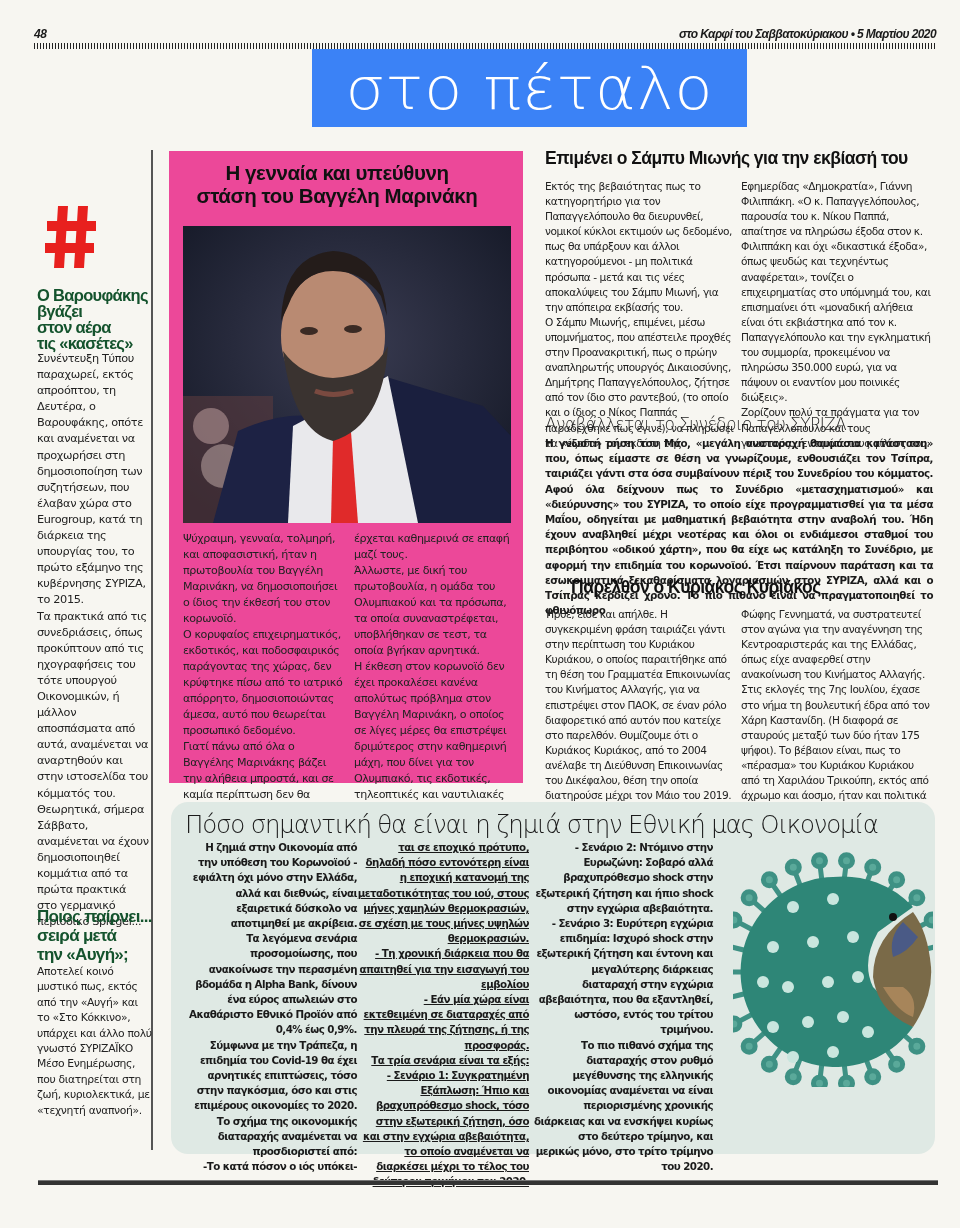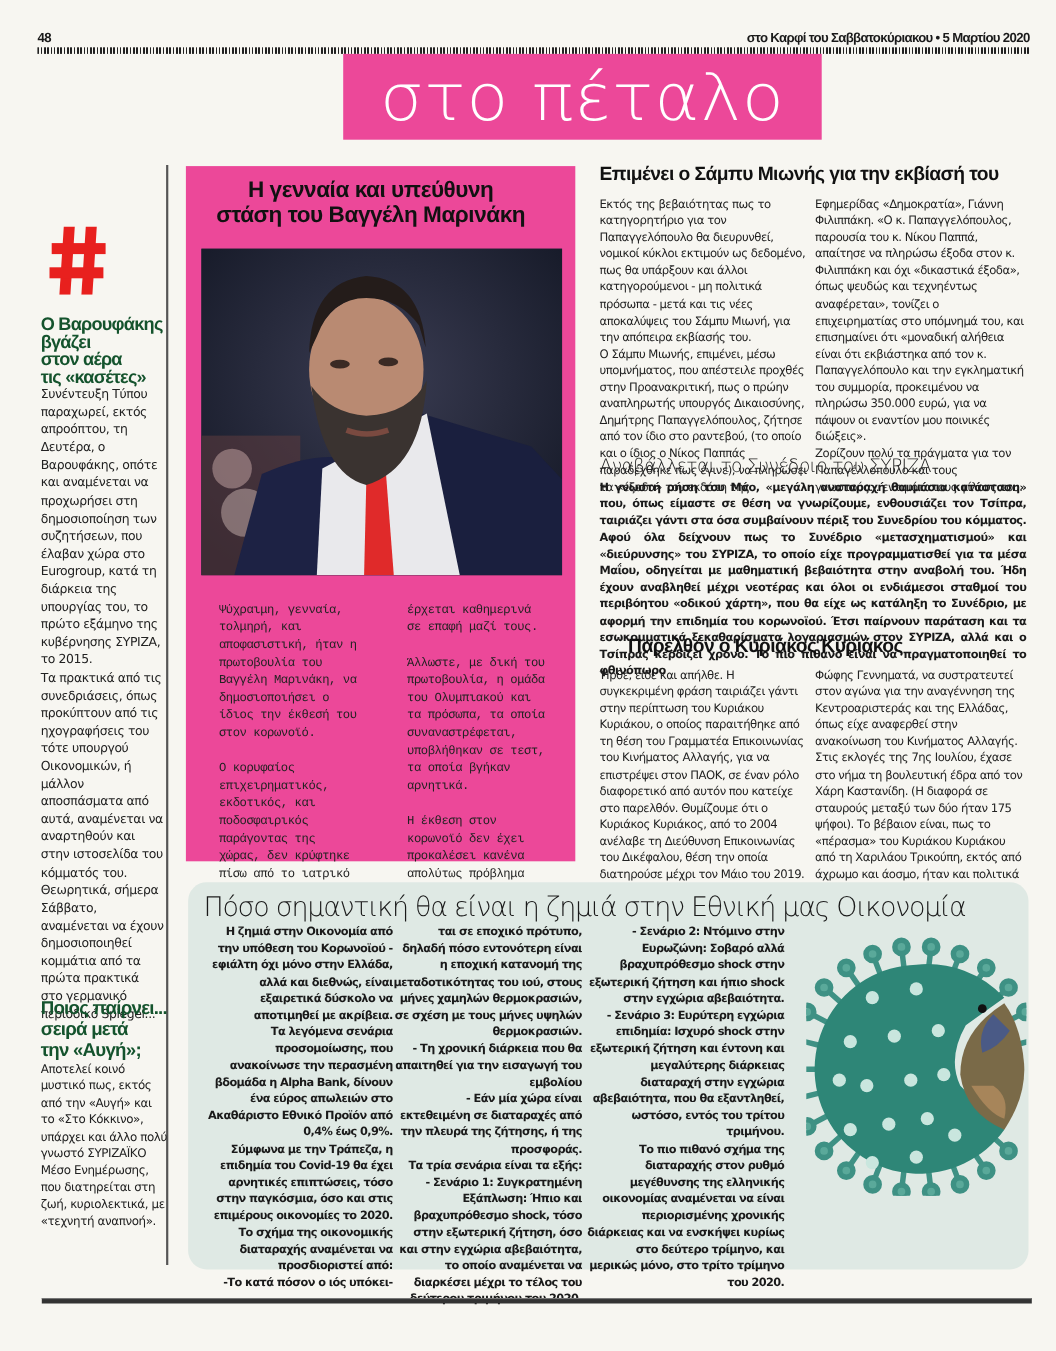--- a/index.html
+++ b/index.html
@@ -1,57 +1,57 @@
 <!DOCTYPE html>
 <html><head>
 <meta charset="utf-8">
 <style>
   html,body{margin:0;padding:0;}
   body{width:960px;height:1228px;background:#f7f6f1;position:relative;overflow:hidden;font-family:"DejaVu Sans",sans-serif;color:#1a1a1a;}
   .abs{position:absolute;}
-  .cond{font-family:"Liberation Sans",sans-serif;}
+  .cond{font-family:"Liberation Sans",sans-serif;font-style:italic;}
   #page-num{left:34px;top:27px;font-weight:bold;font-size:12px;letter-spacing:-0.5px;}
   #issue{right:24px;top:27px;font-weight:bold;font-size:12px;letter-spacing:-0.6px;}
   #rule-top{left:34px;right:24px;top:43px;height:6px;background:repeating-linear-gradient(90deg,#222 0 1.4px,transparent 1.4px 3px);}
-  #section-banner{left:312px;top:49px;width:435px;height:78px;background:#ec4899;display:flex;align-items:center;justify-content:center;}
+  #section-banner{left:312px;top:49px;width:435px;height:78px;background:#3b82f6;display:flex;align-items:center;justify-content:center;}
   #section-title{color:#fff;font-family:"DejaVu Sans",sans-serif;font-size:62px;font-weight:300;letter-spacing:1px;transform:scaleY(0.95);}
   #vrule-left{left:151px;top:150px;width:1.5px;height:1000px;background:#555;}
   
   #hash-icon{left:44px;top:206px;width:54px;height:62px;}
   .lc-head{font-family:Liberation Sans, sans-serif;font-weight:bold;font-size:16.5px;line-height:16px;letter-spacing:-0.7px;color:#14532d;}
   .lc-body{font-size:11.3px;line-height:16.1px;color:#222;letter-spacing:-0.35px;}
   #lc1{left:37px;top:287px;width:112px;}
   #lc2{left:37px;top:907px;width:115px;}
   
   #marinakis-box{left:169px;top:151px;width:354px;height:632px;background:#ec4899;}
   #marinakis-title{left:18px;top:10px;font-family:"Liberation Sans",sans-serif;font-weight:bold;font-size:20.5px;line-height:23px;color:#111;letter-spacing:-0.4px;text-align:center;width:300px;}
   #marinakis-photo{left:14px;top:75px;width:328px;height:297px;overflow:hidden;background:#1c2233;}
   .mcol{top:380px;width:162px;font-size:11.1px;line-height:16px;letter-spacing:-0.4px;color:#222;}
-  .mcol p{margin:16px;font-family:Liberation Mono, monospace;}
+  .mcol p{margin:0;}
   #mcol1{left:14px;}
   #mcol2{left:185px;}
   
   .rh{font-family:"Liberation Sans",sans-serif;font-weight:bold;font-size:17.5px;color:#111;letter-spacing:-0.5px;}
   #miones-title{left:545px;top:148px;}
   .rcol{font-size:10.6px;line-height:15.1px;color:#222;letter-spacing:-0.45px;width:190px;}
   .rcol p{margin:0;}
   #miones-c1{left:545px;top:179px;}
   #miones-c2{left:741px;top:179px;}
   #syriza-title{left:545px;top:414px;font-family:"DejaVu Sans",sans-serif;font-weight:300;font-size:17px;color:#222;letter-spacing:-0.6px;}
   #syriza-body{left:545px;top:436px;width:388px;font-size:10.3px;line-height:15.2px;font-weight:bold;color:#1a1a1a;letter-spacing:-0.5px;text-align:justify;}
   #kyriakos-title{left:571px;top:577px;}
   #kyr-c1{left:545px;top:607px;}
   #kyr-c2{left:741px;top:607px;}
   
   #economy-box{left:171px;top:802px;width:764px;height:352px;background:#dfe9e4;border-radius:17px;}
   #economy-title{left:14px;top:8px;font-family:"DejaVu Sans",sans-serif;font-weight:300;font-size:24.5px;color:#1a1a1a;letter-spacing:-1.2px;white-space:nowrap;}
   .ecol{top:38px;width:172px;font-family:"DejaVu Sans",sans-serif;font-weight:bold;font-size:10.3px;line-height:15.2px;color:#1a1a1a;letter-spacing:-0.55px;text-align:right;}
   .ecol p{margin:0;}
   #ecol1{left:14px;}
-  #ecol2{left:186px;}
+  #ecol2{left:186px;text-decoration:underline;}
   #ecol3{left:362px;width:180px;}
   #virus-illustration{left:562px;top:35px;width:200px;height:250px;}
   #rule-bottom{left:38px;right:22px;top:1180px;height:4px;background:#333;border-top:1px solid #777;}
   .hy{hyphens:manual;}
 </style>
 </head>
 <body>
 
 <div class="abs cond" id="page-num">48</div>
 <div class="abs cond" id="issue">στο Καρφί του Σαββατοκύριακου • 5 Μαρτίου 2020</div>

